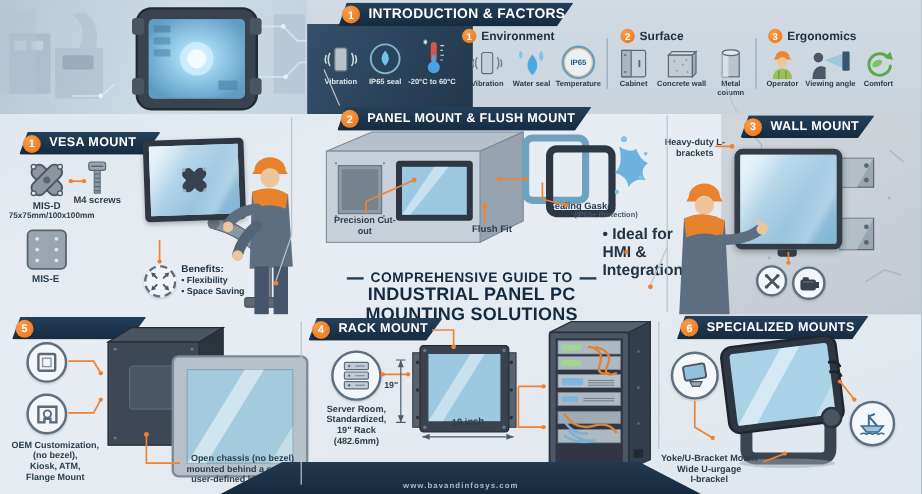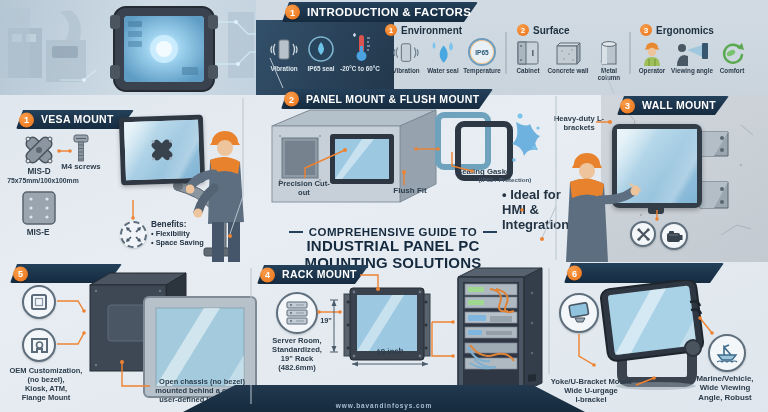--- a/index.html
+++ b/index.html
@@ -530,20 +530,21 @@
     <rect x="60" y="128" width="10" height="7" fill="#222a33"></rect>
     <rect x="78" y="120" width="8" height="7" fill="#222a33" transform="skewY(-6)"></rect>
     <circle cx="82" cy="30" r="1.2" fill="#5c6a78"></circle>
       <circle cx="82" cy="60" r="1.2" fill="#5c6a78"></circle>
       <circle cx="82" cy="90" r="1.2" fill="#5c6a78"></circle>
   </svg>
 
   <div class="banner" style="left:564px;top:263px;width:160px;height:20px;">
     <div class="bshape"></div>
     <span class="numcirc">6</span>
+    <span class="blabel" style="line-height:20px;">SPECIALIZED MOUNTS</span>
   </div>
   <div class="circ" style="left:559px;top:293px;width:40px;height:40px;">
     <svg width="24" height="24" viewBox="0 0 24 24">
       <g transform="rotate(-10 12 10)">
         <rect x="3" y="3" width="18" height="12" rx="2" fill="#8fc3de" stroke="#4a5866" stroke-width="1.6"></rect>
       </g>
       <path d="M8,17 h10 l-2,4 h-6 z" fill="#9aa5af" stroke="#4a5866"></path>
     </svg>
   </div>
   <svg class="abs" style="left:596px;top:280px;" width="118" height="112" viewBox="0 0 118 112">
@@ -563,25 +564,20 @@
       <path d="M3,13 h18 l-4,5 h-10 z" fill="#9cc4da" stroke="#3d6b8c" stroke-width="1.4"></path>
       <path d="M9,13 V5 l7,8" fill="none" stroke="#3d6b8c" stroke-width="1.6"></path>
       <path d="M9,5 l5,-2" stroke="#3d6b8c" stroke-width="1.6"></path>
       <path d="M2,20 q3,-2 5,0 q3,-2 5,0 q3,-2 5,0 q3,-2 5,0" fill="none" stroke="#3d6b8c" stroke-width="1.2"></path>
     </svg>
   </div>
   <div class="lbl" style="left:544px;top:377px;width:94px;font-size:7.6px;">
     <span class="ln">Yoke/U-Bracket Mount</span>
     <span class="ln">Wide U-urgage</span>
     <span class="ln">I-brackel</span>
-  </div>
-  <div class="lbl" style="left:684px;top:374px;width:82px;font-size:7.9px;">
-    <span class="ln">Marine/Vehicle,</span>
-    <span class="ln">Wide Viewing</span>
-    <span class="ln">Angle, Robust</span>
   </div>
 
   <div id="footer-trap">
     <span id="footer-url">www.bavandinfosys.com</span>
   </div>
 
   <svg class="abs" style="left:0;top:0;pointer-events:none;" width="768" height="412" viewBox="0 0 768 412">
     <g stroke="#b9c4ce" stroke-width="1">
       <path d="M243,98 V196 M556,96 V260 M251,268 V404 M549,268 V374"></path>
       <path d="M506,32 V74 M630,32 V74" stroke="#97a7b3"></path>

